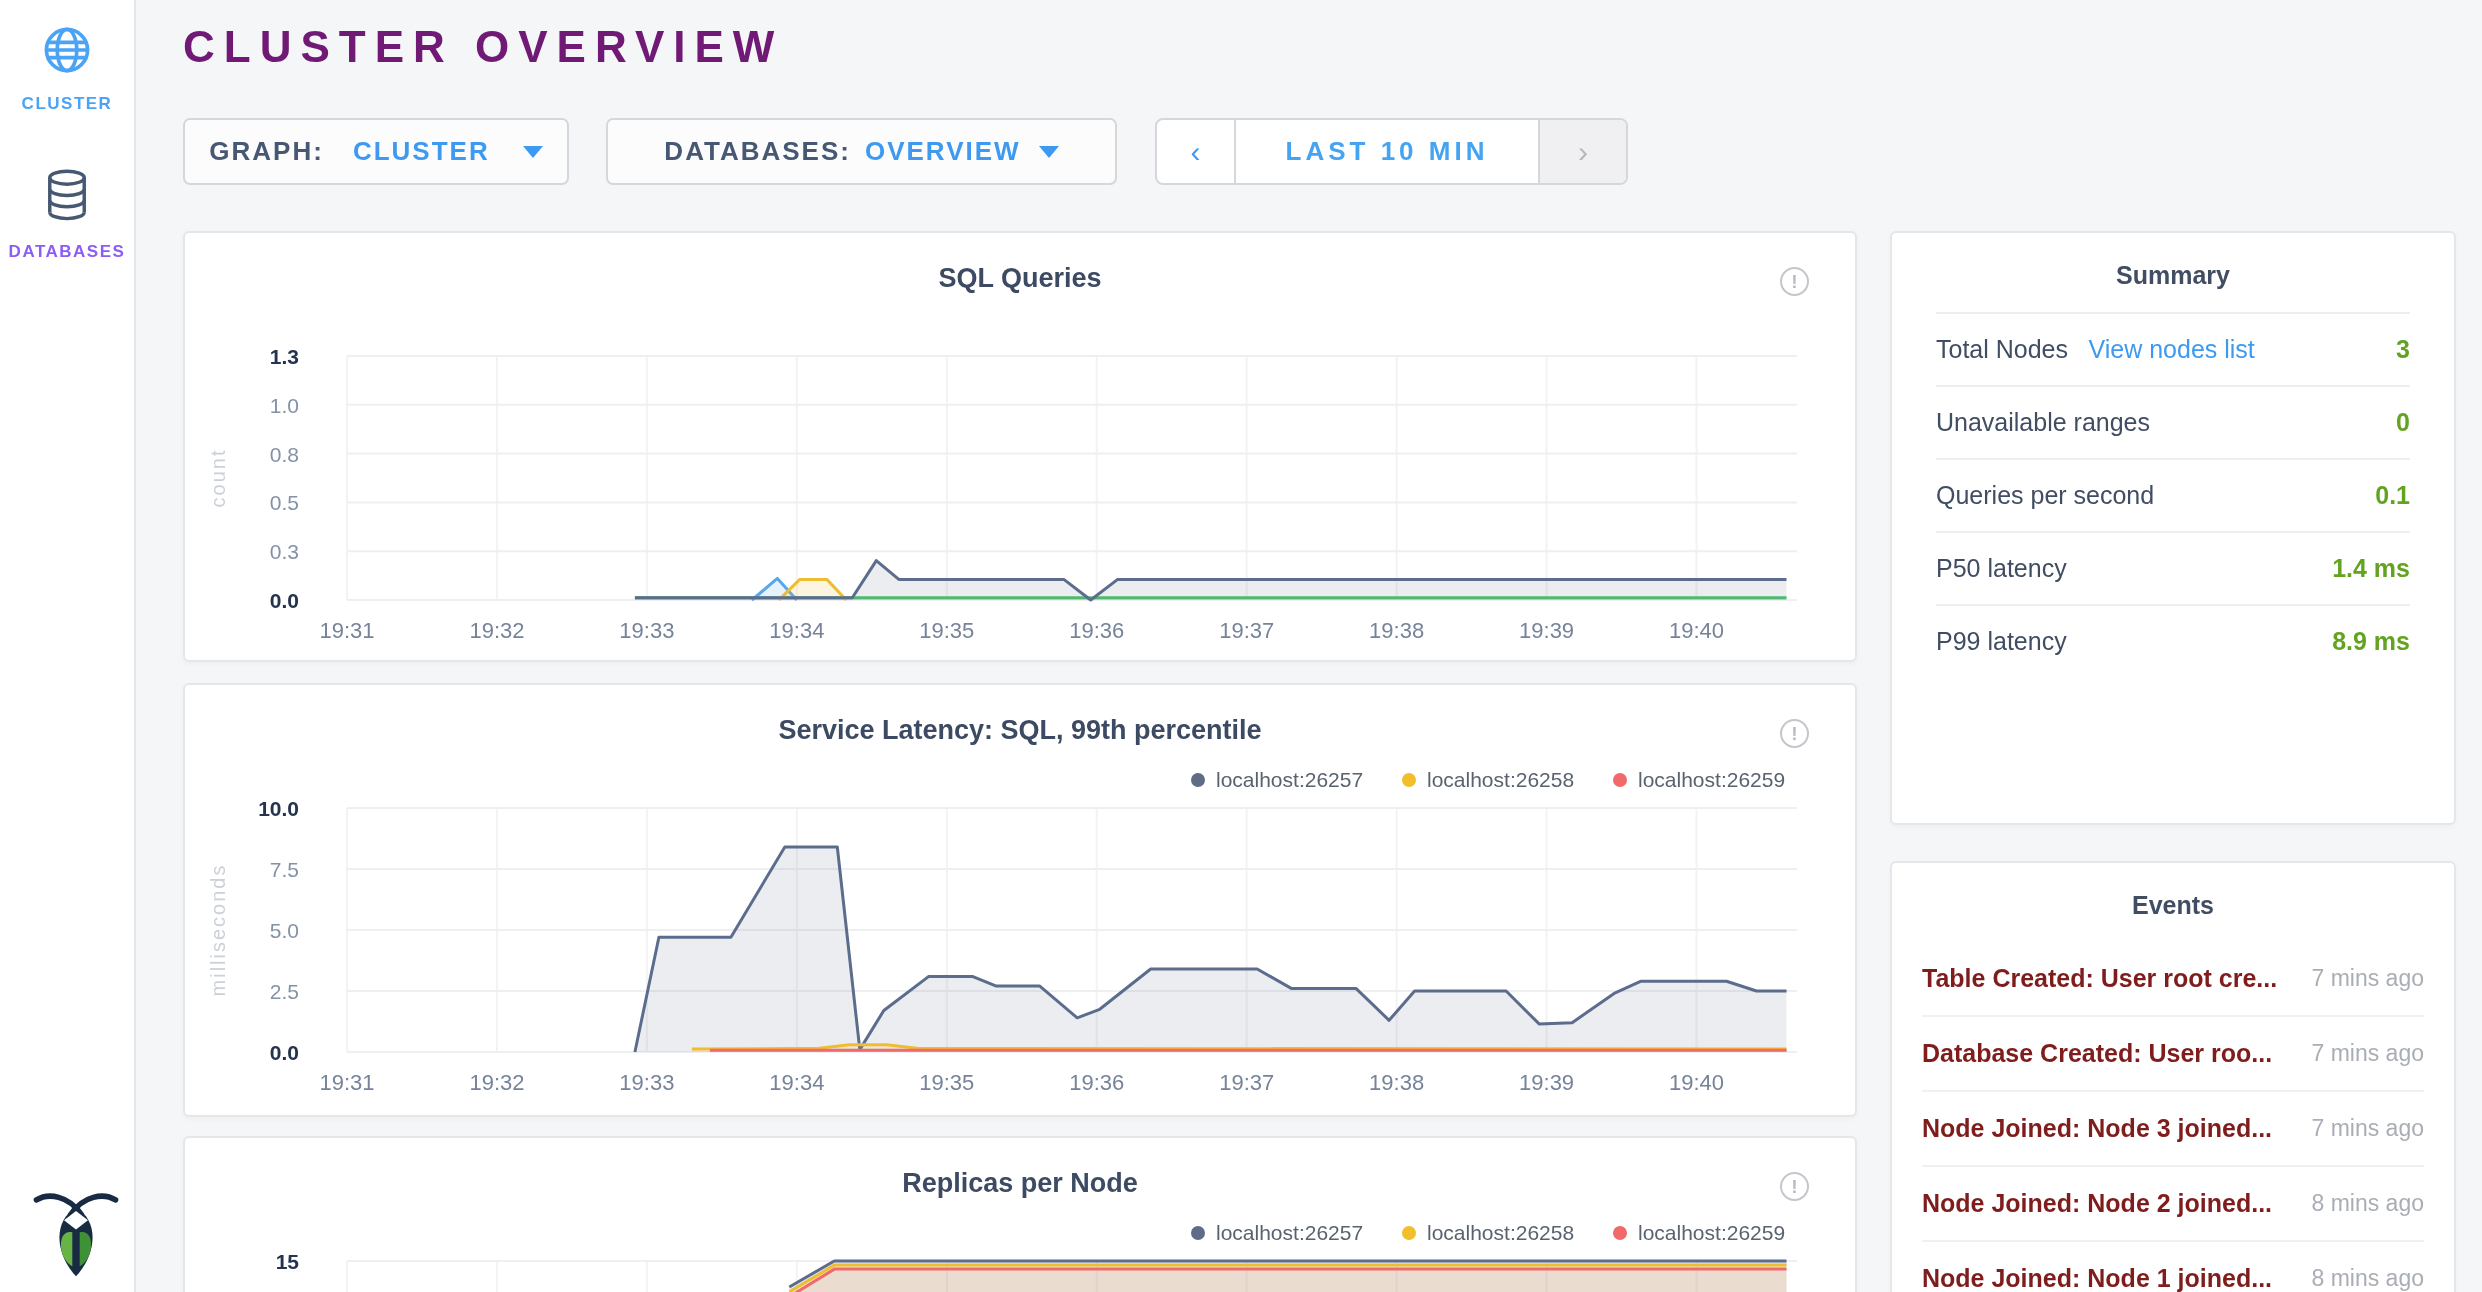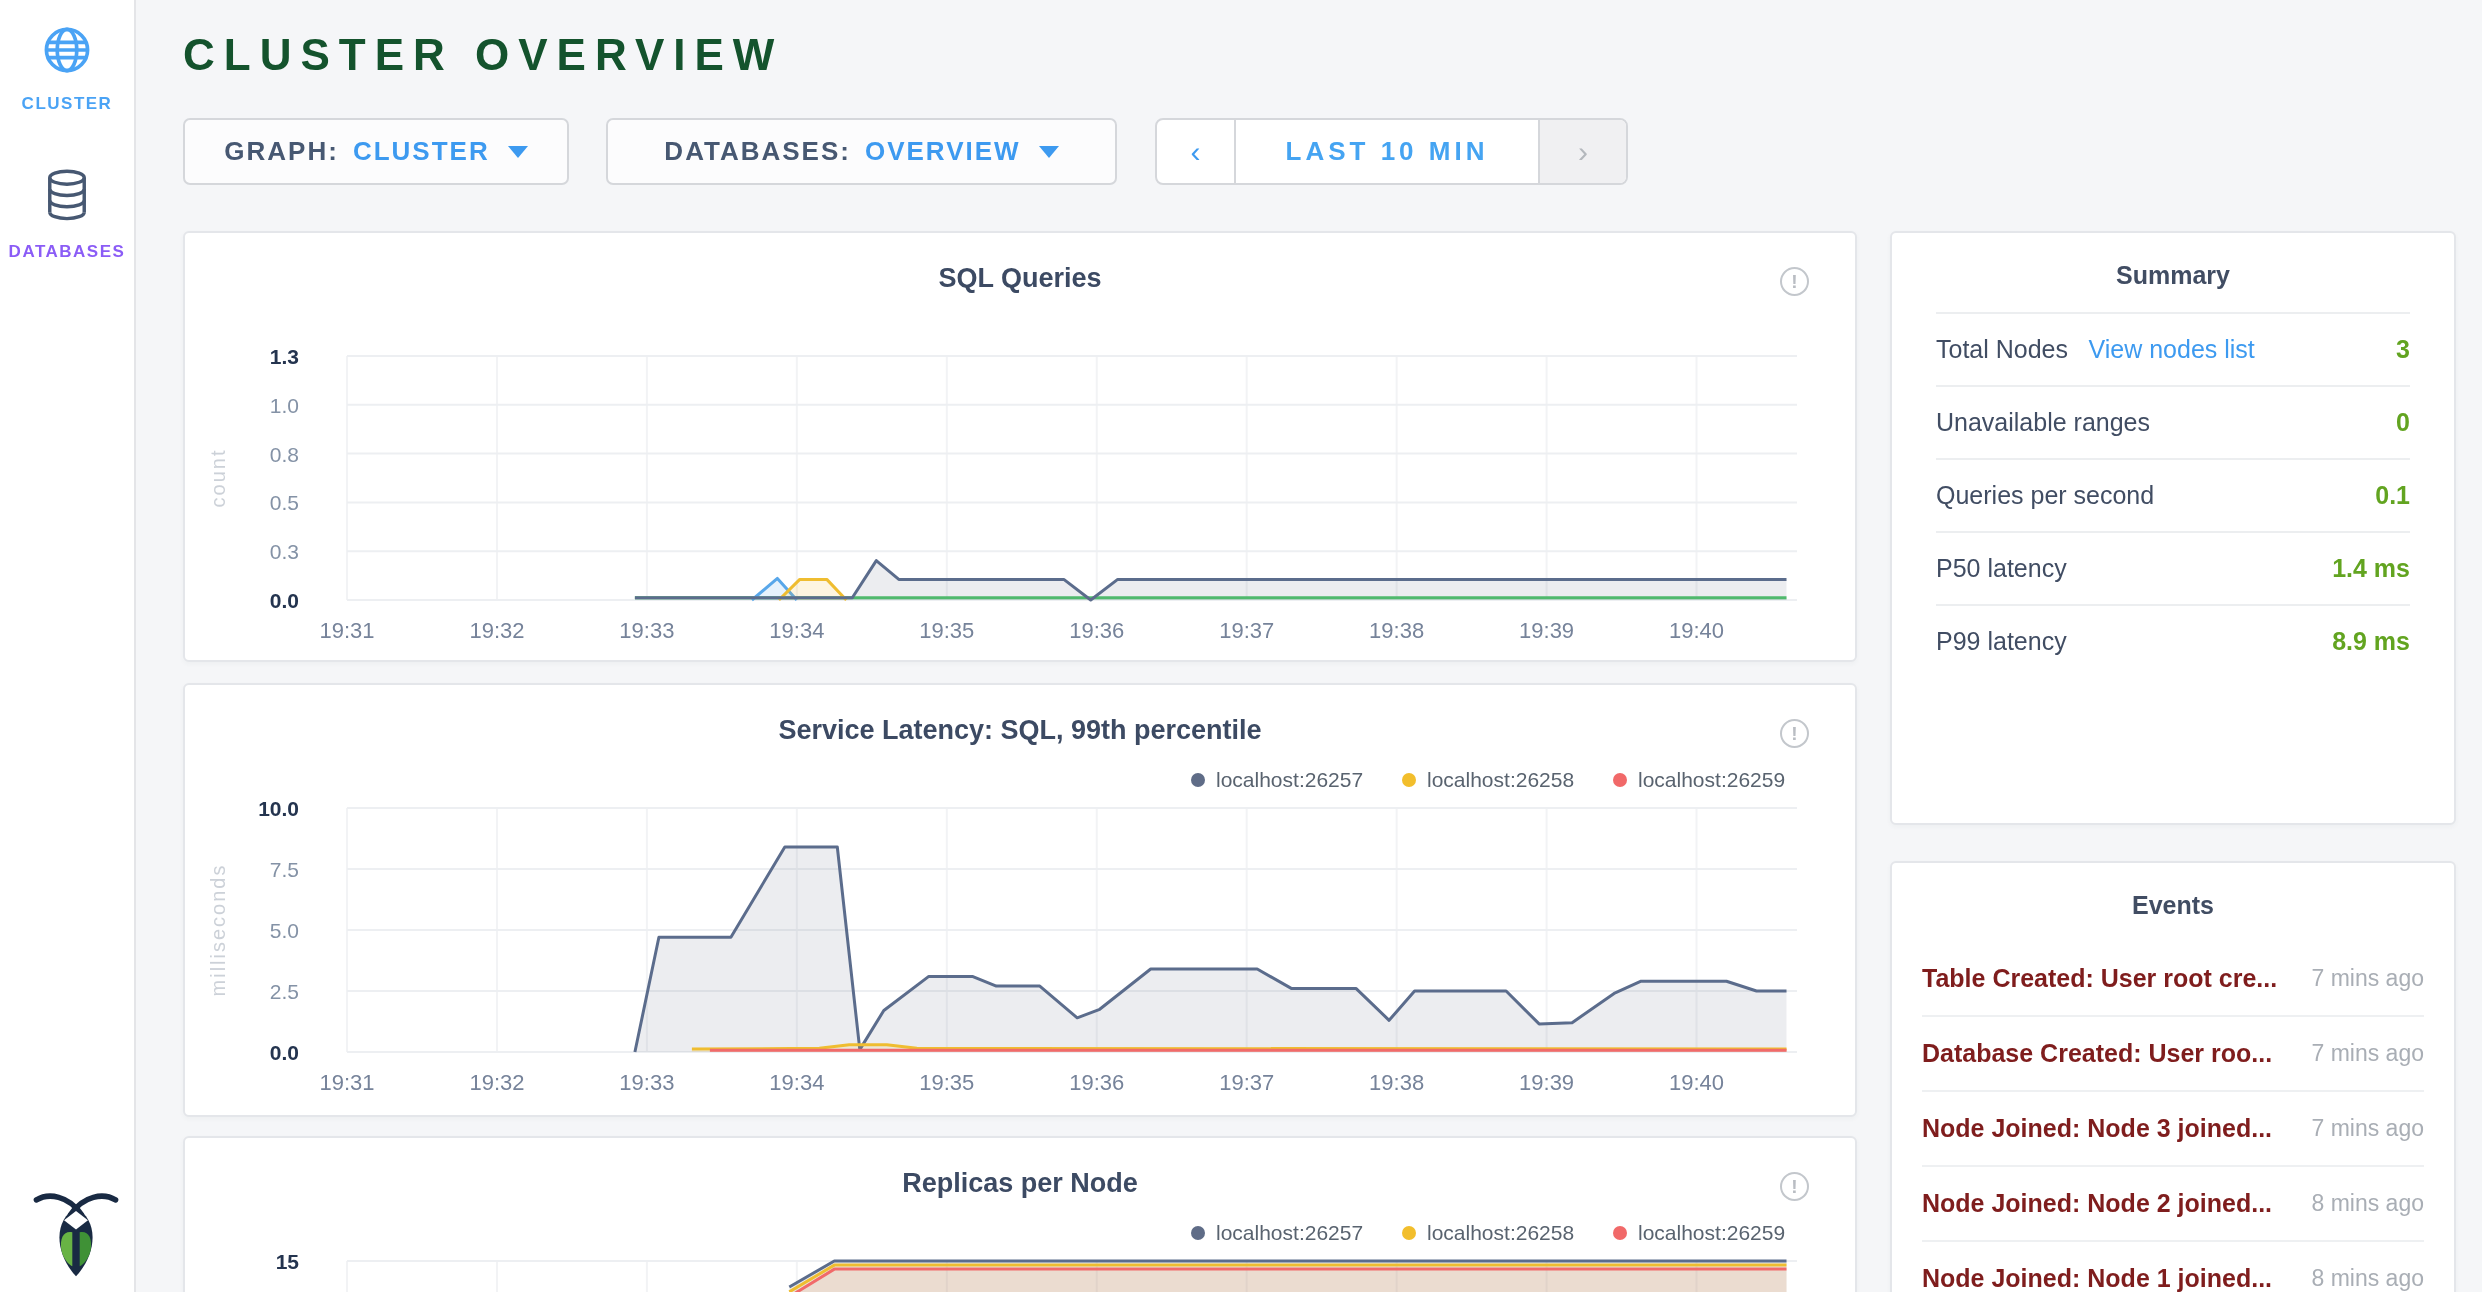--- a/index.html
+++ b/index.html
@@ -13,26 +13,26 @@
   .nav-item { width:100%; display:flex; flex-direction:column; align-items:center;
     cursor:pointer; position:absolute; }
   .nav-item .nav-label { margin-top:14px; font-size:17px; font-weight:700;
     letter-spacing:1.5px; color:#8b5cf6; }
   .nav-item.active .nav-label { color:#4aa3f5; }
   .nav-cluster { top:24px; }
   .nav-databases { top:168px; }
   .logo-wrap { position:absolute; left:30px; bottom:12px; width:92px; height:92px; cursor:pointer; }
 
   
-  .page-title { position:absolute; left:183px; top:30px; font-size:44px; font-weight:700;
-    letter-spacing:9px; color:#14532d; }
+  .page-title { position:absolute; left:183px; top:22px; font-size:44px; font-weight:700;
+    letter-spacing:9px; color:#701a75; }
   .control { position:absolute; top:118px; height:67px; background:#fcfcfd;
     border:2px solid #d5d7db; border-radius:7px; display:flex; align-items:center;
     justify-content:center; cursor:pointer; }
-  .dd-graph { left:183px; width:386px; }
+  .dd-graph { left:183px; width:386px;gap:15px; }
   .dd-dashboard { left:606px; width:511px; }
   .dd-label { font-size:26px; letter-spacing:2px; color:#475872; font-weight:600; }
   .dd-value { font-size:26px; letter-spacing:2px; color:#3d9af0; font-weight:700; margin-left:14px; }
   .caret { width:0; height:0; border-left:10px solid transparent; border-right:10px solid transparent;
     border-top:12px solid #3d9af0; margin-left:18px; }
   .time-selector { position:absolute; left:1155px; top:118px; width:473px; height:67px;
     border:2px solid #d5d7db; border-radius:8px; display:flex; background:#ffffff; overflow:hidden; }
   .ts-prev { width:79px; display:flex; align-items:center; justify-content:center;
     font-size:30px; color:#3d9af0; cursor:pointer; border-right:2px solid #d5d7db; }
   .ts-range { flex:1; display:flex; align-items:center; justify-content:center;

